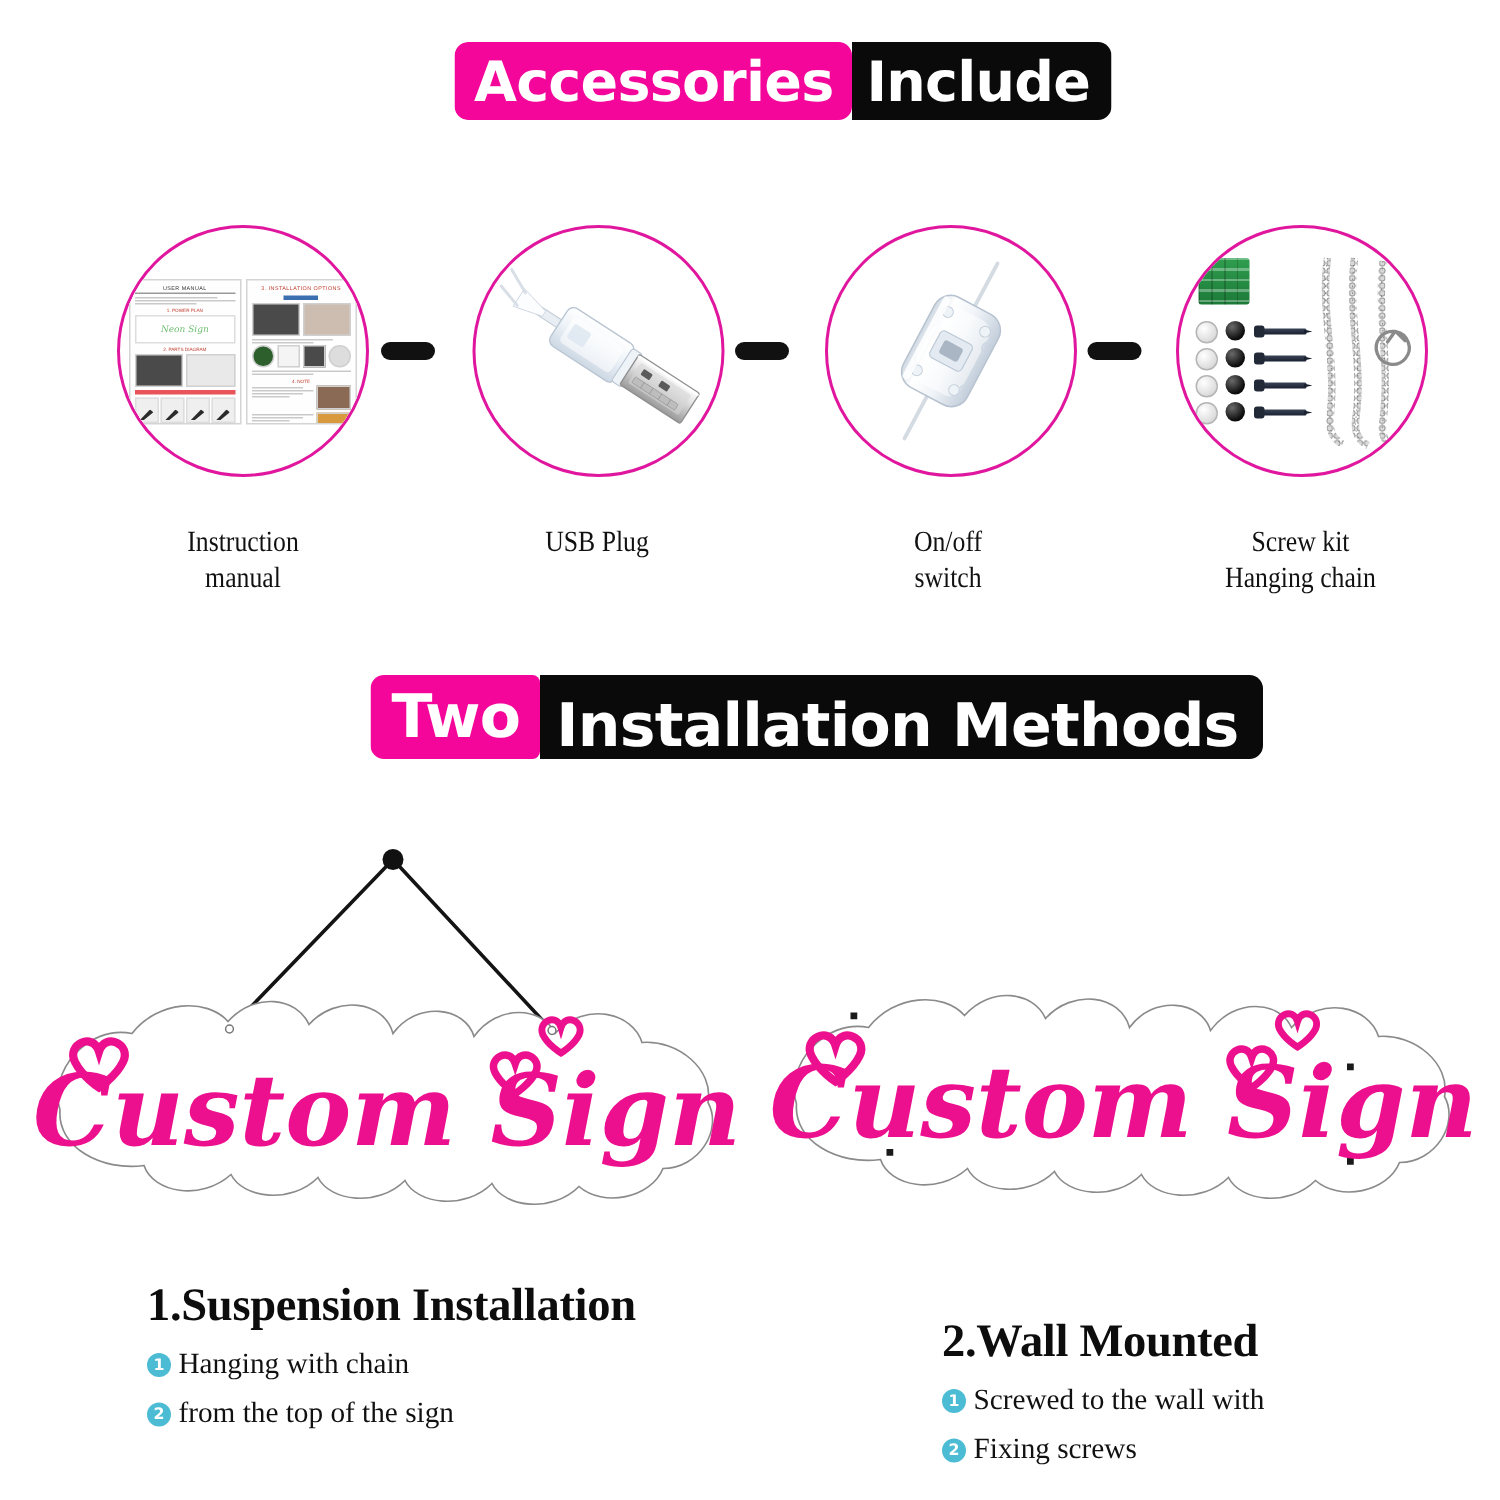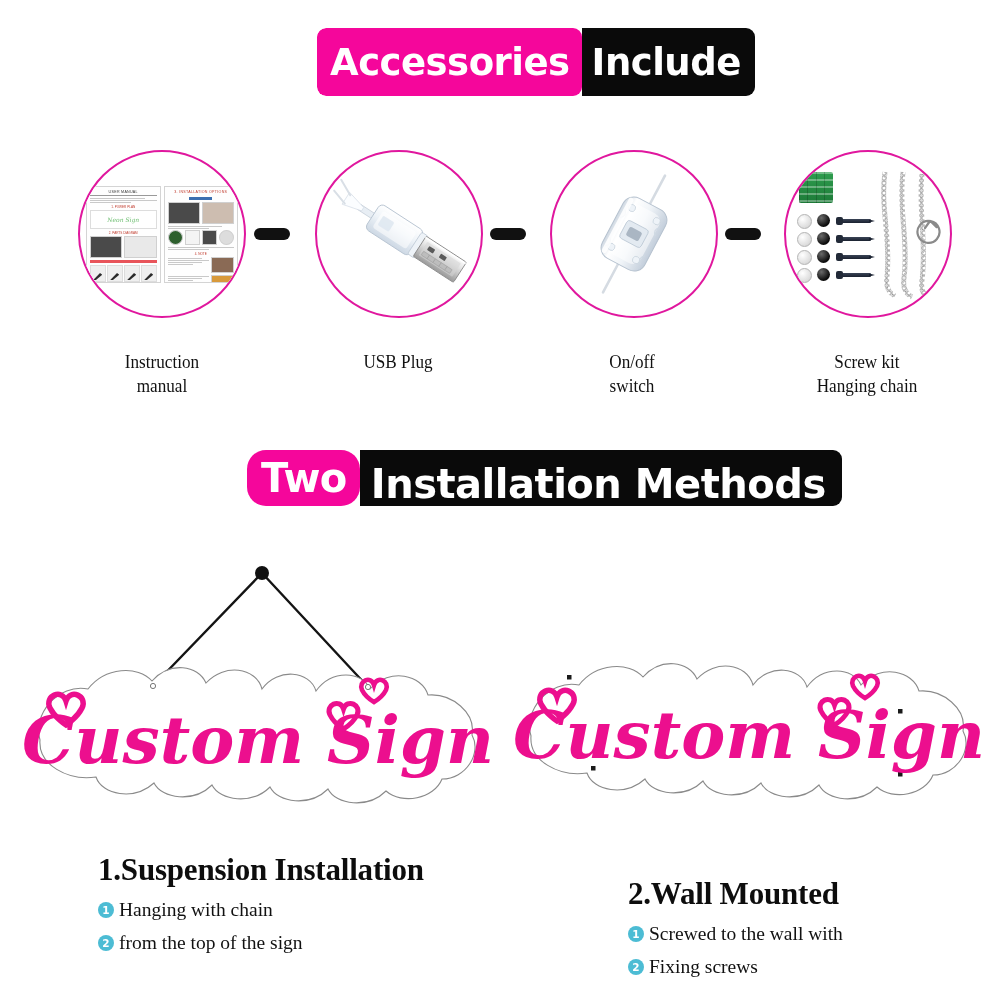--- a/index.html
+++ b/index.html
@@ -12,28 +12,28 @@
 
   
   .banner{position:absolute;display:flex;align-items:stretch;
           border-radius:9px;overflow:hidden;}
   .banner .seg{display:flex;align-items:center;justify-content:center;
           font-family:"DejaVu Sans", sans-serif;font-weight:bold;
           letter-spacing:-0.5px;line-height:1;white-space:nowrap;}
   .seg.pink{background:#f5069b;color:#ffffff;}
   .seg.black{background:#0a0a0a;color:#ffffff;}
 
-  #banner-accessories{left:303px;top:28px;height:68px;margin-left:14px;}
+  #banner-accessories{left:303px;top:28px;height:52px;}
   #banner-accessories .seg{font-size:37px;}
   #banner-accessories .seg.pink{padding:0 12px 0 13px;border-radius:9px;}
   #banner-accessories .seg.black{padding:0 14px 0 10px;}
 
   #banner-methods{left:247px;top:450px;height:56px;}
   #banner-methods .seg{font-size:40px;}
-  #banner-methods .seg.pink{padding:0 13px 0 14px;border-radius:19px;}
+  #banner-methods .seg.pink{padding:0 13px 0 14px;border-radius:5px;}
   #banner-methods .seg.black{padding:12px 16px 0 11px;}
 
   
   .circle{position:absolute;width:168px;height:168px;border-radius:50%;
           border:2.2px solid #e0179e;box-sizing:border-box;
           display:flex;align-items:center;justify-content:center;
           overflow:hidden;background:#fff;}
   #circle-0{left:78px;top:150px;}
   #circle-1{left:315px;top:150px;}
   #circle-2{left:550px;top:150px;}

